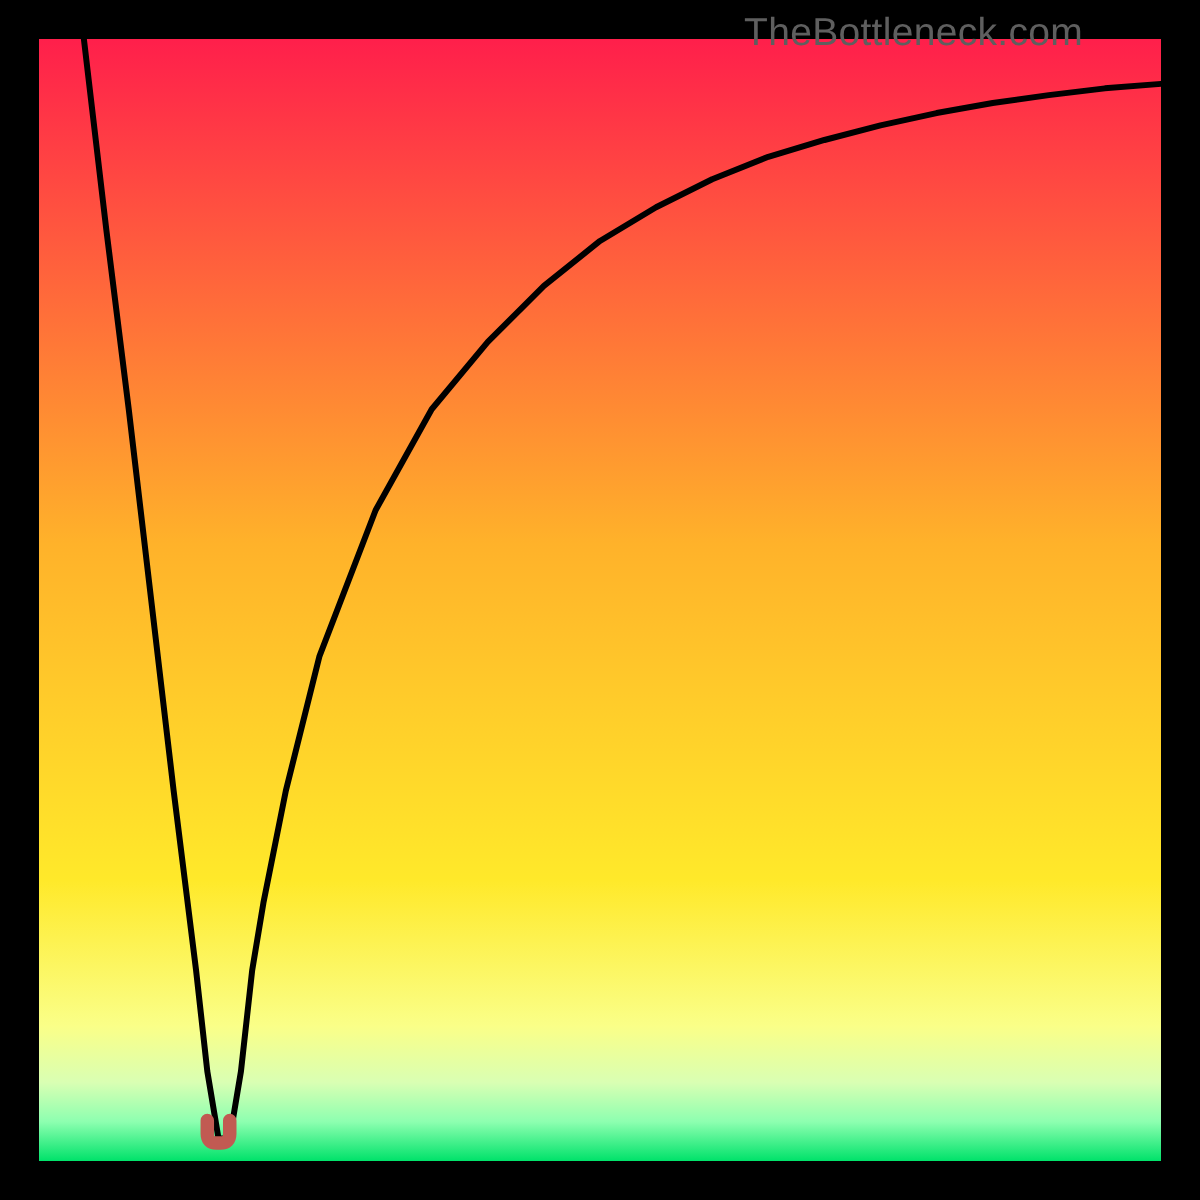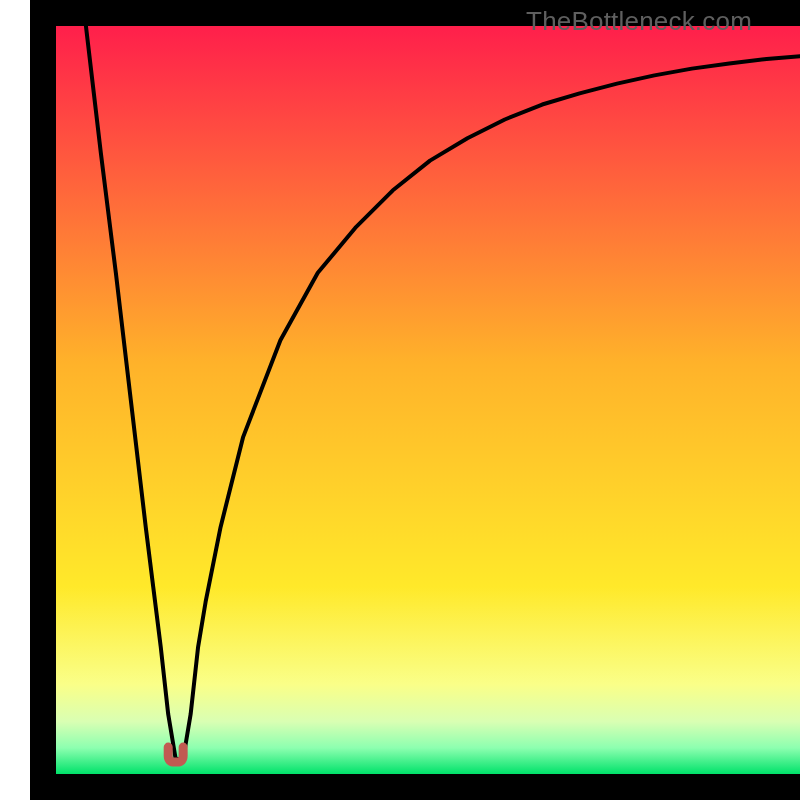--- a/index.html
+++ b/index.html
@@ -8,21 +8,20 @@
     width: 800px;
     height: 800px;
     overflow: hidden;
     background: #ffffff;
     font-family: Arial, Helvetica, sans-serif;
   }
   .stage {
     position: relative;
     width: 740px;
     height: 800px;
-    margin-left: 30px;
   }
   svg {
     display: block;
   }
   .watermark {
     position: absolute;
     top: 6px;
     right: 18px;
     font-size: 26px;
     color: #5f5f5f;

